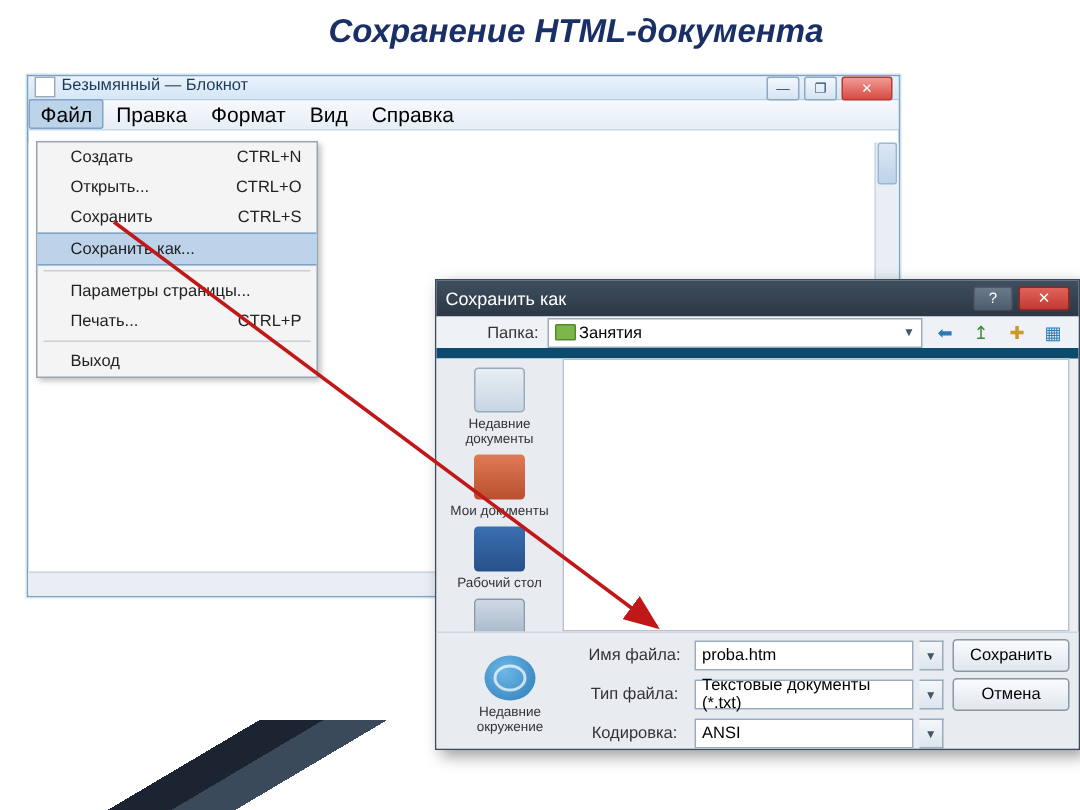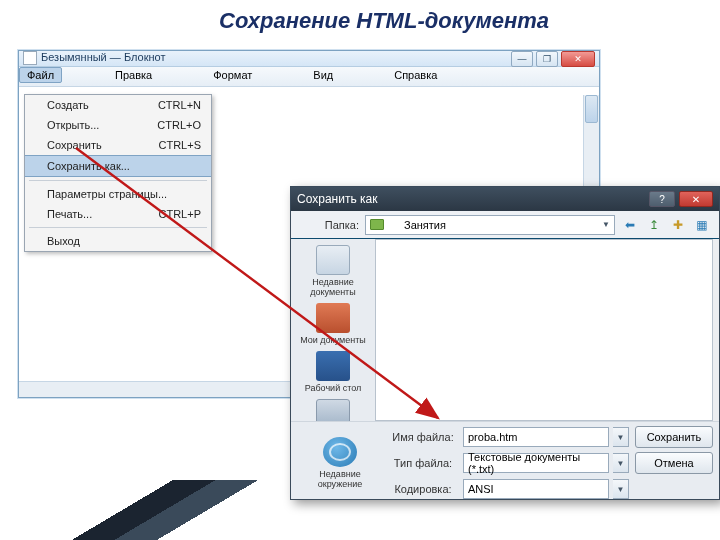--- a/index.html
+++ b/index.html
@@ -15,21 +15,21 @@
   }
   .np-title {
     height:16px; background:linear-gradient(#e9f2fb,#d5e6f6);
     display:flex; align-items:flex-start; font-size:11px; color:#1b3a5c; padding:0 4px;
     border-bottom:1px solid #b5cde2;
   }
   .np-title .np-icon { width:14px; height:14px; background:#fff; border:1px solid #9ab; margin-right:4px; }
   .np-title .spacer { flex:1; }
   .wbtn { width:22px; height:16px; border:1px solid #8fa9c1; background:linear-gradient(#f2f7fc,#d6e5f2); margin-left:3px; border-radius:2px; display:flex; align-items:center; justify-content:center; font-size:9px; color:#2b4a66;}
   .wbtn.close { background:linear-gradient(#f29a95,#d64c43); border-color:#b9382f; color:#fff; width:34px;}
-  .np-menu { height:20px; background:linear-gradient(#f6f9fc,#e6eef6); display:flex; align-items:flex-start; font-size:11px; border-bottom:1px solid #c6d6e5;gap:45px;}
+  .np-menu { height:20px; background:linear-gradient(#f6f9fc,#e6eef6); display:flex; align-items:flex-end; font-size:14px; border-bottom:1px solid #c6d6e5;}
   .np-menu span { padding:2px 8px; }
   .np-menu span.active { background:#bcd3ea; border:1px solid #7fa3c4; border-radius:2px; padding:1px 7px;}
   .np-body { position:absolute; left:0; right:0; top:44px; bottom:0; background:#fff; }
   .np-scroll-v { position:absolute; right:0; top:0; bottom:16px; width:16px; background:#e8eef4; border-left:1px solid #c6d6e5;}
   .np-scroll-v .thumb { position:absolute; top:0; left:1px; right:1px; height:28px; background:linear-gradient(#dce8f3,#bcd3ea); border:1px solid #9bb8d2; border-radius:2px;}
   .np-scroll-h { position:absolute; left:0; right:16px; bottom:0; height:16px; background:#e8eef4; border-top:1px solid #c6d6e5;}
 
   
   .file-menu {
     position:absolute; left:24px; top:94px; width:188px;
@@ -50,24 +50,24 @@
   .sa-title {
     height:24px; background:linear-gradient(#3f4f5f,#2b3744);
     color:#fff; font-size:12px; display:flex; align-items:center; padding:0 6px;
   }
   .sa-title .spacer{flex:1;}
   .sa-tbtn { width:26px; height:16px; margin-left:4px; border-radius:2px; display:flex; align-items:center; justify-content:center; font-size:10px;}
   .sa-help{ background:linear-gradient(#6a7a8a,#4e5e6e); color:#fff; border:1px solid #556; }
   .sa-close{ background:linear-gradient(#e0635b,#c13a31); color:#fff; border:1px solid #902820; width:34px;}
   .sa-toolbar {
     height:28px; background:#eef1f5; display:flex; align-items:center;
-    font-size:11px; padding:0 8px; gap:6px; border-bottom:1px solid #0c4a6e;
+    font-size:11px; padding:0 8px; gap:6px; border-bottom:7px solid #0c4a6e;
   }
   .sa-toolbar .lbl { width:60px; text-align:right; color:#333; }
-  .sa-folder-sel { flex:1; height:20px; border:1px solid #9ab; background:#fff; display:flex; align-items:center; padding:0 4px; font-size:11px; gap:20px; }
+  .sa-folder-sel { flex:1; height:20px; border:1px solid #9ab; background:#fff; display:flex; align-items:center; padding:0 4px; font-size:11px; gap:2px; }
   .tiny-folder { width:14px; height:11px; background:#7eb64b; border:1px solid #548a2c; border-radius:1px; }
   .sa-tool-icons { display:flex; gap:6px; }
   .ticon { width:18px; height:18px; border-radius:2px; display:flex; align-items:center; justify-content:center; font-size:12px; }
   .sa-body { position:absolute; top:52px; bottom:78px; left:0; right:0; display:flex; }
   .sa-places { width:84px; background:#e8ecf1; display:flex; flex-direction:column; align-items:center; gap:6px; padding:6px 0; font-size:9px; color:#333; text-align:center;}
   .place { width:72px; }
   .place .picon { width:34px; height:30px; margin:0 auto 2px auto; border-radius:3px; }
   .sa-listing { flex:1; background:#fff; border:1px solid #b8c2cd; margin:0 6px 0 0; }
   .sa-bottom {
     position:absolute; left:0; right:0; bottom:0; height:78px;

